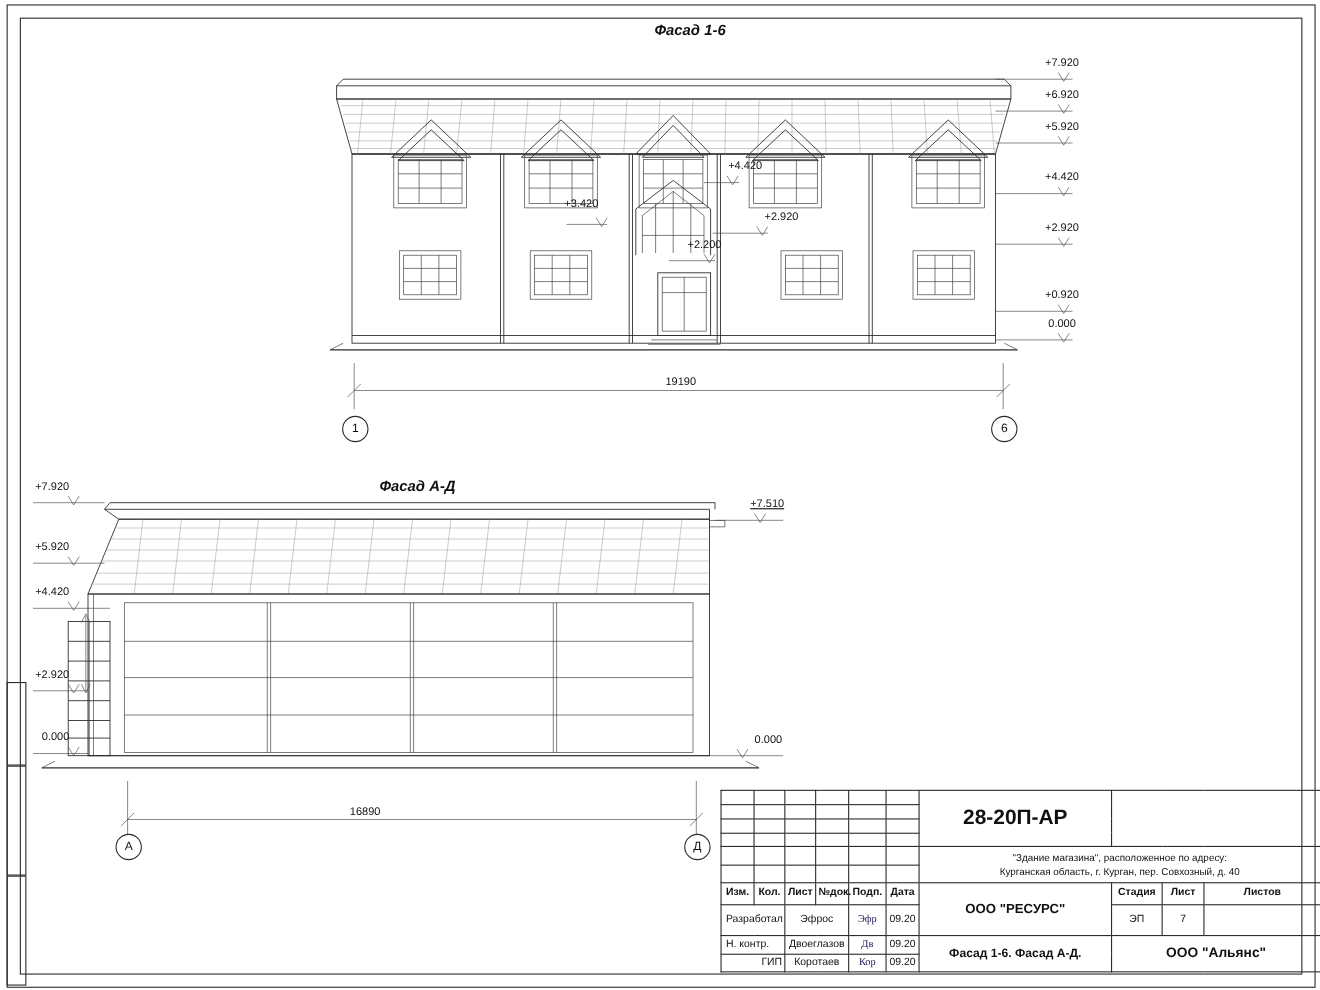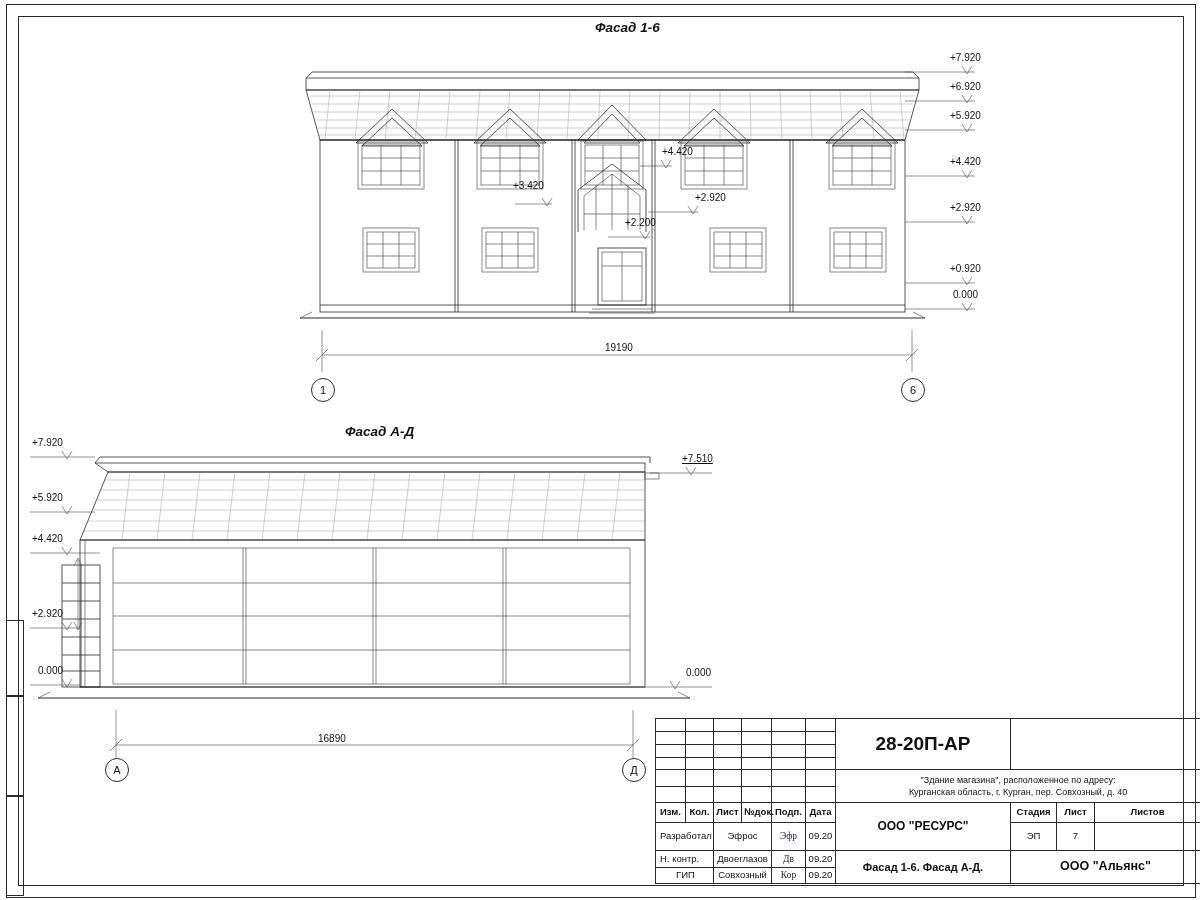--- a/index.html
+++ b/index.html
@@ -247,21 +247,21 @@
   <div class="lvl" style="left:662px;top:146px;">+4.420</div>
   <div class="lvl" style="left:513px;top:180px;">+3.420</div>
   <div class="lvl" style="left:695px;top:192px;">+2.920</div>
   <div class="lvl" style="left:625px;top:217px;">+2.200</div>
 
   <div class="dimtxt" style="left:605px;top:342px;">19190</div>
 
   <div class="axis-circ" style="left:311px;top:378px;">1</div>
   <div class="axis-circ" style="left:901px;top:378px;">6</div>
 
-  <div class="title-it" style="left:345px;top:424px;">Фасад А-Д</div>
+  <div class="title-it" style="left:345px;top:434px;">Фасад А-Д</div>
 
   <svg width="1200" height="900">
 
     <line class="ground" x1="38" y1="698" x2="690" y2="698"></line>
     <line class="ln-thin" x1="38" y1="698" x2="50" y2="692"></line>
     <line class="ln-thin" x1="678" y1="692" x2="690" y2="698"></line>
 
     <polygon class="ln" points="95,463 645,463 645,472 108,472"></polygon>
     <polyline class="ln" points="95,463 100,457 650,457 650,463"></polyline>
     <polygon class="ln" points="108,472 645,472 645,540 80,540"></polygon>
@@ -464,22 +464,22 @@
         <td class="sig">Дв</td>
         <td>09.20</td>
         <td rowspan="2">
           <div class="sheetname">Фасад 1-6. Фасад А-Д.</div>
         </td>
         <td colspan="3" rowspan="2">
           <div class="org2">ООО "Альянс"</div>
         </td>
       </tr>
       <tr style="height:14px">
-        <td colspan="2" style="text-align:center;padding-left:4px;margin-left:40px;">ГИП</td>
-        <td colspan="2">Совхозный</td>
+        <td colspan="2" style="text-align:right;padding-left:4px;margin-left:40px;">ГИП</td>
+        <td colspan="2">Коротаев</td>
         <td class="sig">Кор</td>
         <td>09.20</td>
       </tr>
     </tbody>
       </table>
   </div>
 
 </div>
 
 </body></html>

